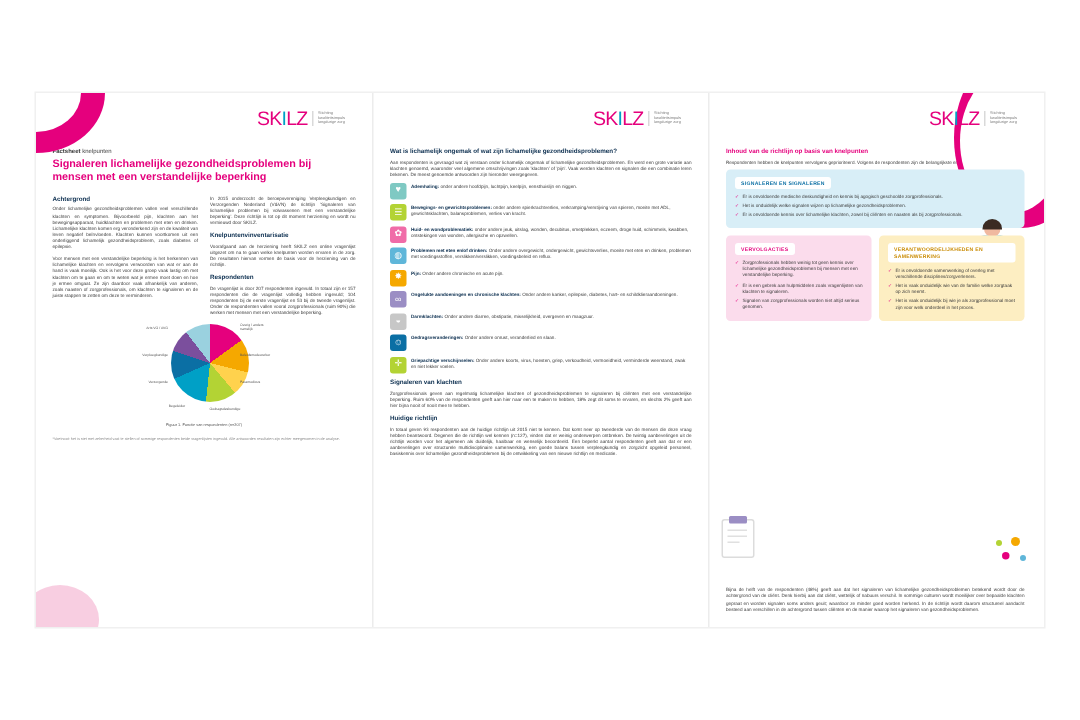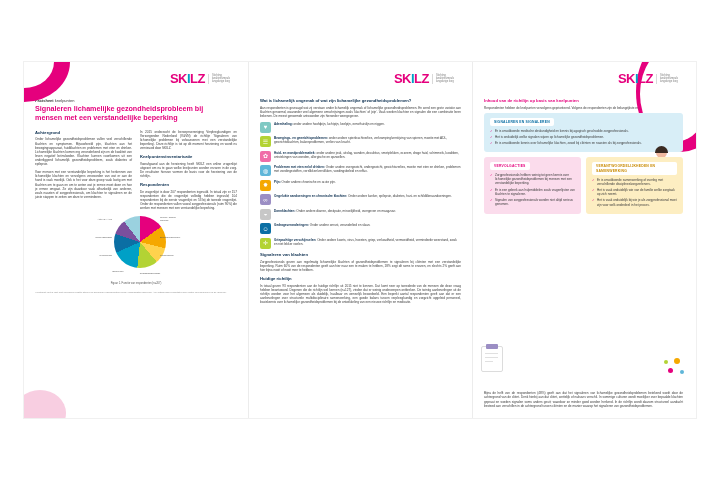--- a/index.html
+++ b/index.html
@@ -52,21 +52,21 @@
     position:absolute;right:-14px;top:-16px;width:70px;height:96px;
     background:#ffffff;border-radius:50%;
   }
 
   
   .logo{
     position:absolute;right:10px;top:10px;
     display:flex;align-items:center;gap:3px;
   }
   .logo .wordmark{
-    font-size:13px;font-weight:bold;color:#e5007d;letter-spacing:-.5px;
+    font-size:13px;font-weight:normal;color:#e5007d;letter-spacing:-.5px;
     line-height:1;
   }
   .logo .wordmark .k{color:#00a0c6;}
   .logo .tag{
     font-size:2.6px;color:#7d7d7d;line-height:1.25;max-width:26px;
   }
   .logo .bar{width:1px;height:10px;background:#d9d9d9;}
 
   
   .kicker{font-size:4px;color:#3a3a3a;margin:0 0 2px 0;}
@@ -164,21 +164,21 @@
       <div class="wordmark">SK<span class="k">I</span>LZ</div>
       <div class="bar"></div>
       <div class="tag">Stichting kwaliteitsimpuls langdurige zorg</div>
     </div>
 
     <div style="height:26px"></div>
 
     <p class="kicker">
       <b>Factsheet</b><span> knelpunten</span>
     </p>
-    <h1 class="title">Signaleren lichamelijke gezondheidsprobleem bij mensen met een verstandelijke beperking</h1>
+    <h1 class="title">Signaleren lichamelijke gezondheidsproblemen bij mensen met een verstandelijke beperking</h1>
 
     <div class="cols2">
       <h2 class="h2">Achtergrond</h2>
       <p class="p">Onder lichamelijke gezondheidsproblemen vallen veel verschillende klachten en symptomen. Bijvoorbeeld pijn, klachten aan het bewegingsapparaat, huidklachten en problemen met eten en drinken. Lichamelijke klachten komen erg veronderkend zijn en de kwaliteit van leven negatief beïnvloeden. Klachten kunnen voortkomen uit een onderliggend lichamelijk gezondheidsprobleem, zoals diabetes of epilepsie.</p>
       <p class="p">Voor mensen met een verstandelijke beperking is het herkennen van lichamelijke klachten en vervolgens verwoorden van wat er aan de hand is vaak moeilijk. Ook is het voor deze groep vaak lastig om met klachten om te gaan en om te weten wat je ermee moet doen en hoe je ermee omgaat. Ze zijn daardoor vaak afhankelijk van anderen, zoals naasten of zorgprofessionals, om klachten te signaleren en de juiste stappen te zetten om deze te verminderen.</p>
       <p class="p">In 2015 onderzocht de beroepsvereniging Verpleegkundigen en Verzorgenden Nederland (V&amp;VN) de richtlijn 'Signaleren van lichamelijke problemen bij volwassenen met een verstandelijke beperking'. Deze richtlijn is tot op dit moment herziening en wordt nu vernieuwd door SKILZ.</p>
       <h2 class="h2">Knelpuntenvinventarisatie</h2>
       <p class="p">Voorafgaand aan de herziening heeft SKILZ een online vragenlijst uitgezet om na te gaan welke knelpunten worden ervaren in de zorg. De resultaten hiervan vormen de basis voor de herziening van de richtlijn.</p>
       <h2 class="h2">Respondenten</h2>
       <p class="p">De vragenlijst is door 207 respondenten ingevuld. In totaal zijn er 157 respondenten die de vragenlijst volledig hebben ingevuld; 104 respondenten bij de eerste vragenlijst en 53 bij de tweede vragenlijst. Onder de respondenten vallen vooral zorgprofessionals (ruim 90%) die werken met mensen met een verstandelijke beperking.</p>

